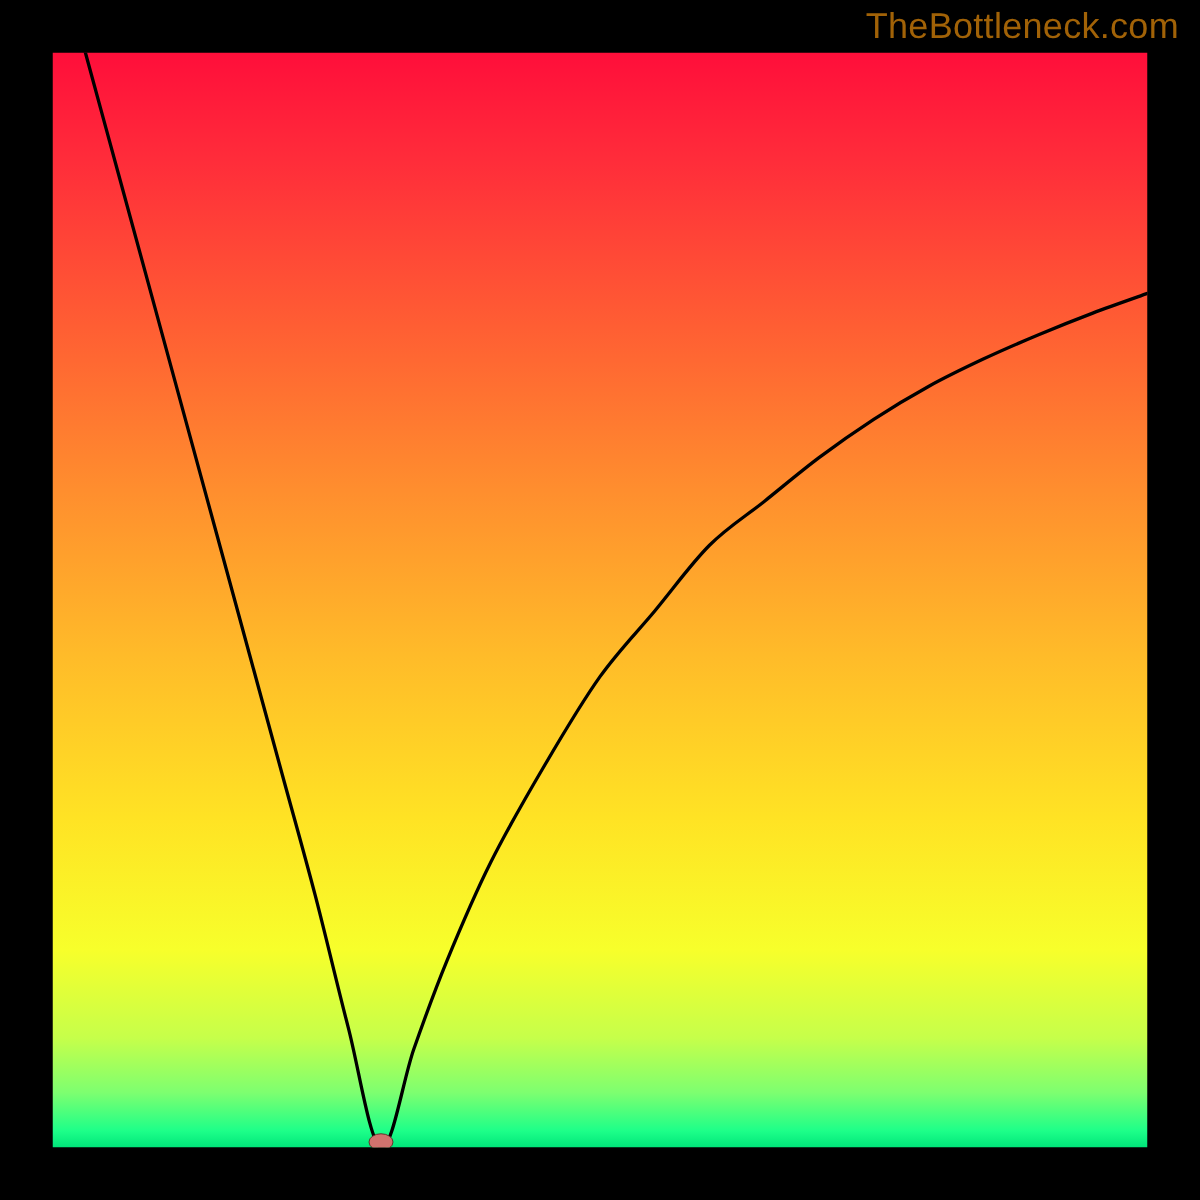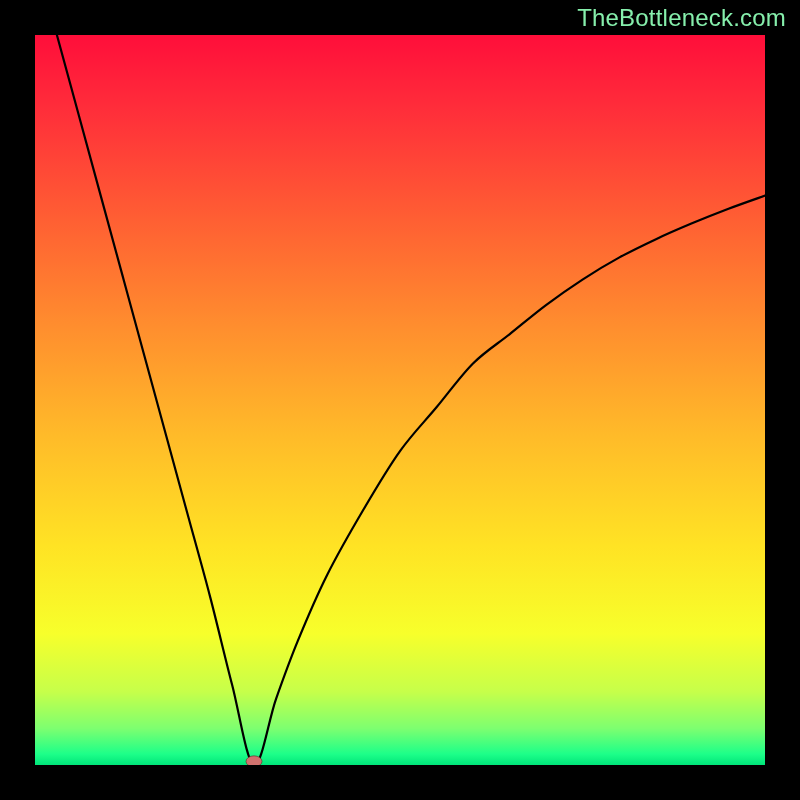--- a/index.html
+++ b/index.html
@@ -14,21 +14,21 @@
   .frame {
     position: relative;
     width: 800px;
     height: 800px;
     background: #000000;
   }
   .watermark {
     position: absolute;
     top: 4px;
     right: 14px;
-    color: #86efac;
+    color: #a16207;
     font-size: 24px;
     font-weight: 400;
     letter-spacing: 0.2px;
     z-index: 3;
   }
   .plot-area {
     position: absolute;
     left: 35px;
     top: 35px;
     width: 730px;

